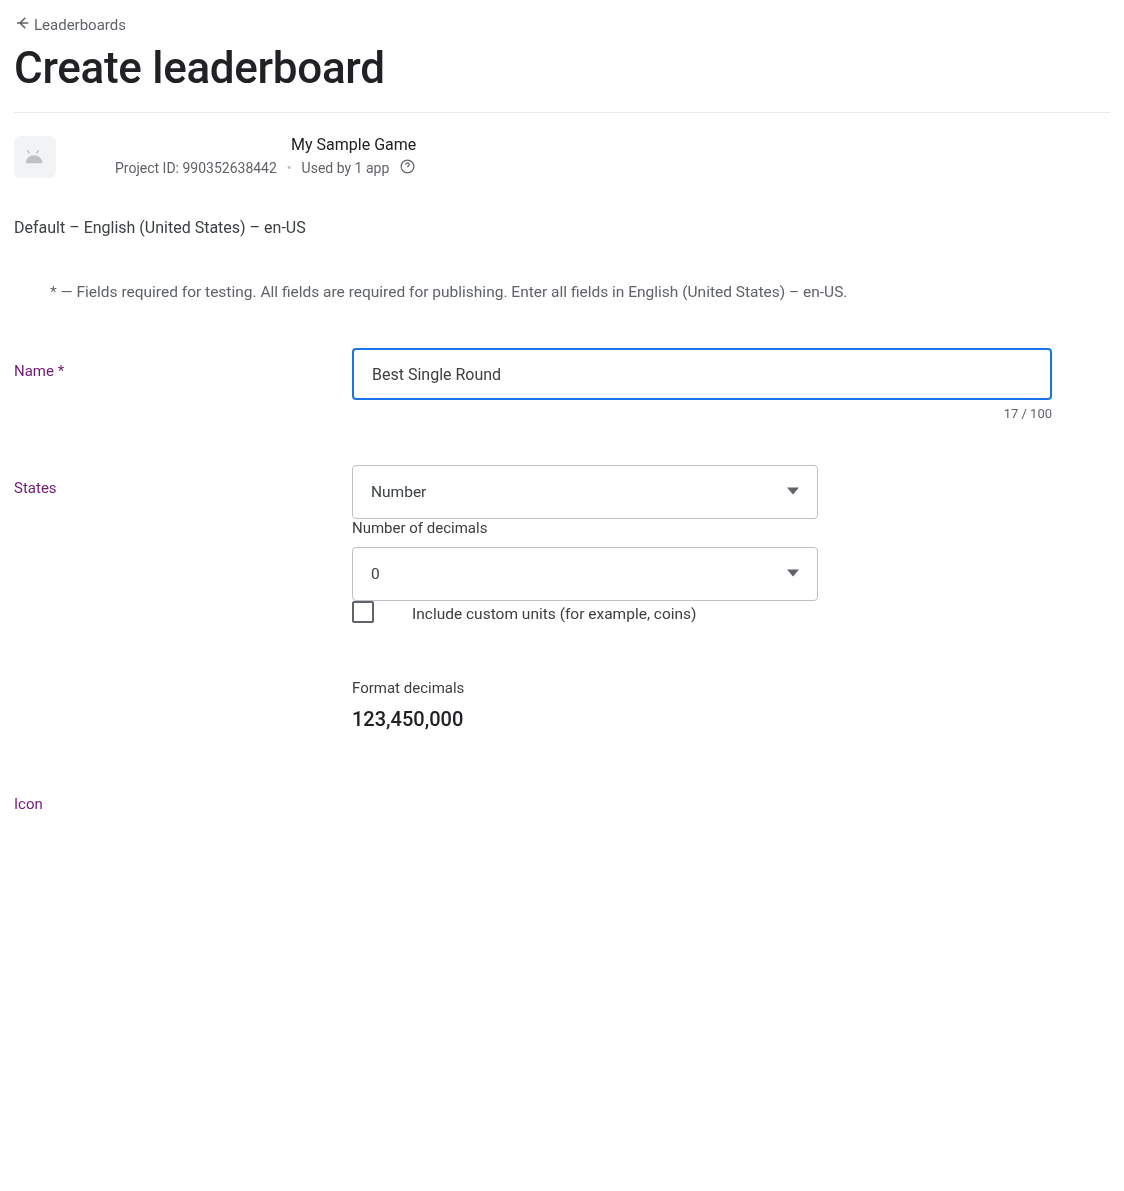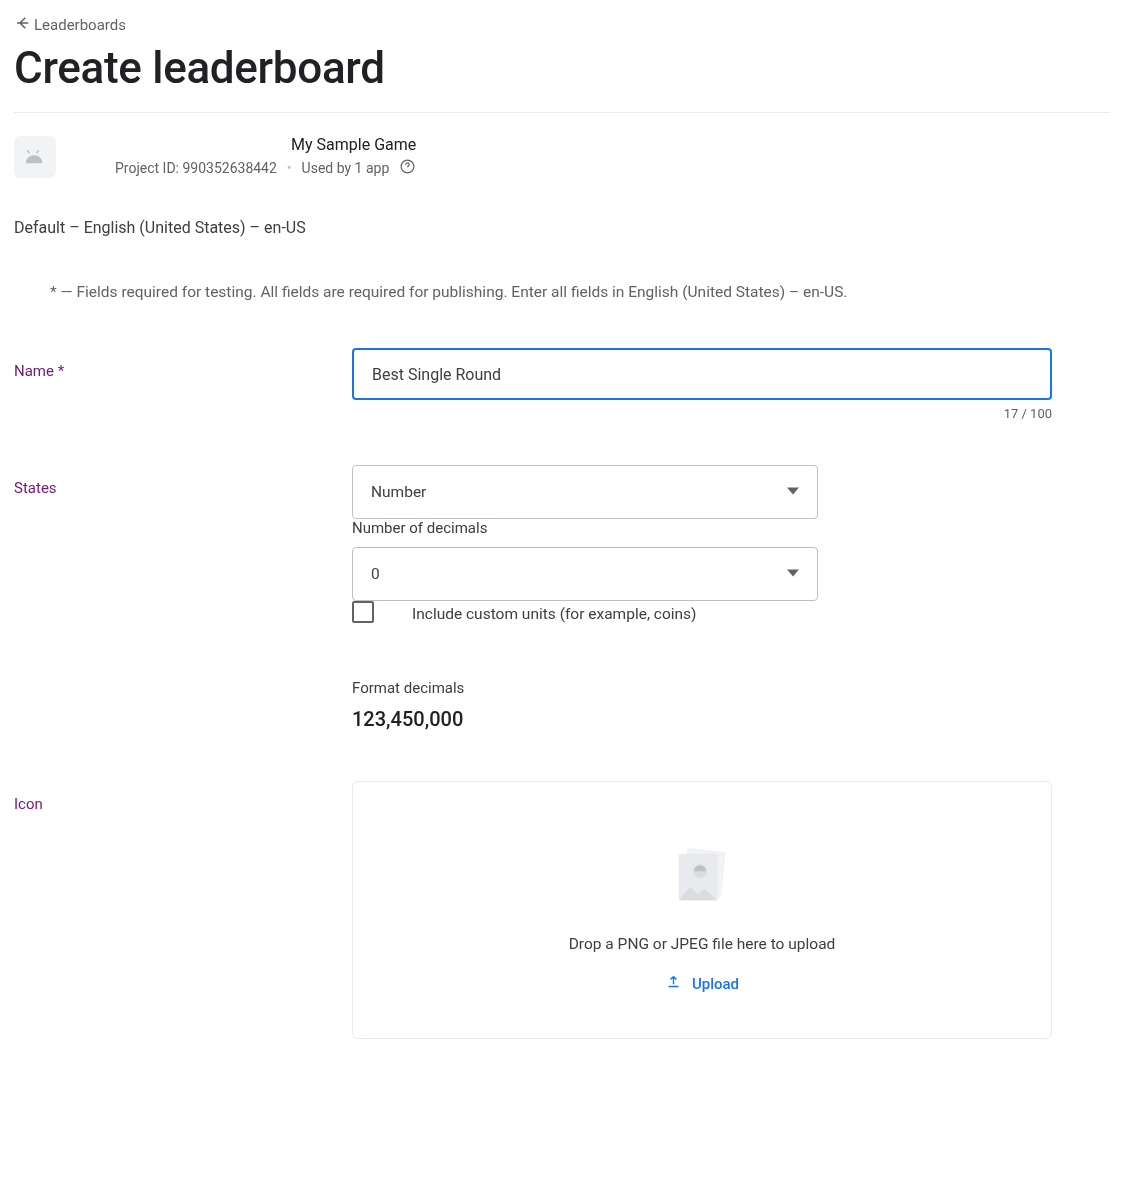--- a/index.html
+++ b/index.html
@@ -223,35 +223,13 @@
       <div class="checkbox-label">Include custom units (for example, coins)</div>
     </div>
 
     <div class="preview-heading">Format decimals</div>
     <div class="preview-value">123,450,000</div>
   </div>
 </div>
 
 <div class="form-row">
   <div class="form-label-col">Icon</div>
-  <div class="form-input-col">
-    <div class="dropzone">
-      <span>
-        <svg class="dropzone-icon" viewBox="0 0 72 72">
-          <rect x="18" y="8" width="40" height="48" rx="2" fill="#f1f3f4" transform="rotate(6 38 32)"></rect>
-          <rect x="12" y="12" width="40" height="48" rx="2" fill="#e8eaed"></rect>
-          <circle cx="34" cy="30" r="7" fill="#dadce0"></circle>
-          <path d="M28 30a6 6 0 0112 0h-12z" fill="#bdc1c6"></path>
-          <path d="M12 60l12-14 8 8 6-6 14 12" fill="#dadce0"></path>
-        </svg>
-      </span>
-      <div class="dropzone-text">Drop a PNG or JPEG file here to upload</div>
-      <div class="upload-link">
-        <span>
-          <svg viewBox="0 0 24 24">
-              <path d="M12 16V5m0 0l-4 4m4-4l4 4M5 19h14"></path>
-            </svg>
-        </span>
-        <span>Upload</span>
-      </div>
-    </div>
-  </div>
 </div>
 
 </body></html>

